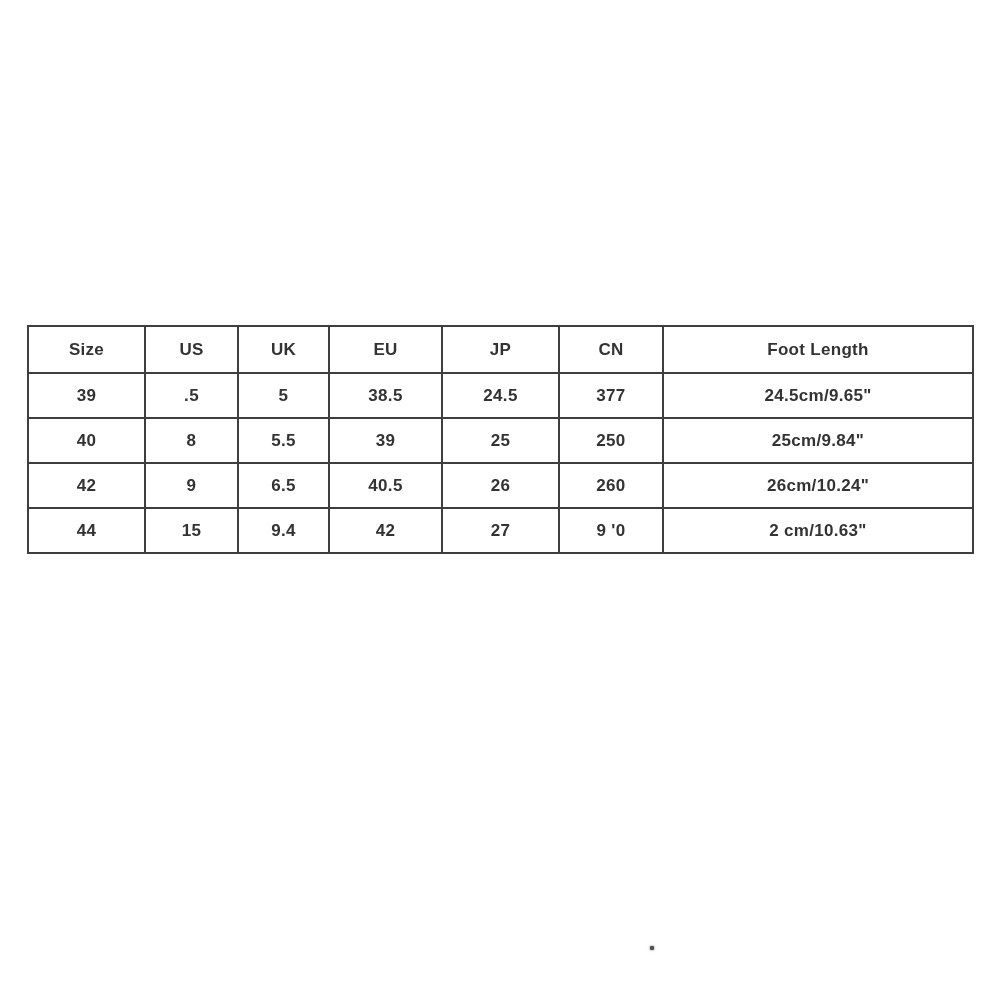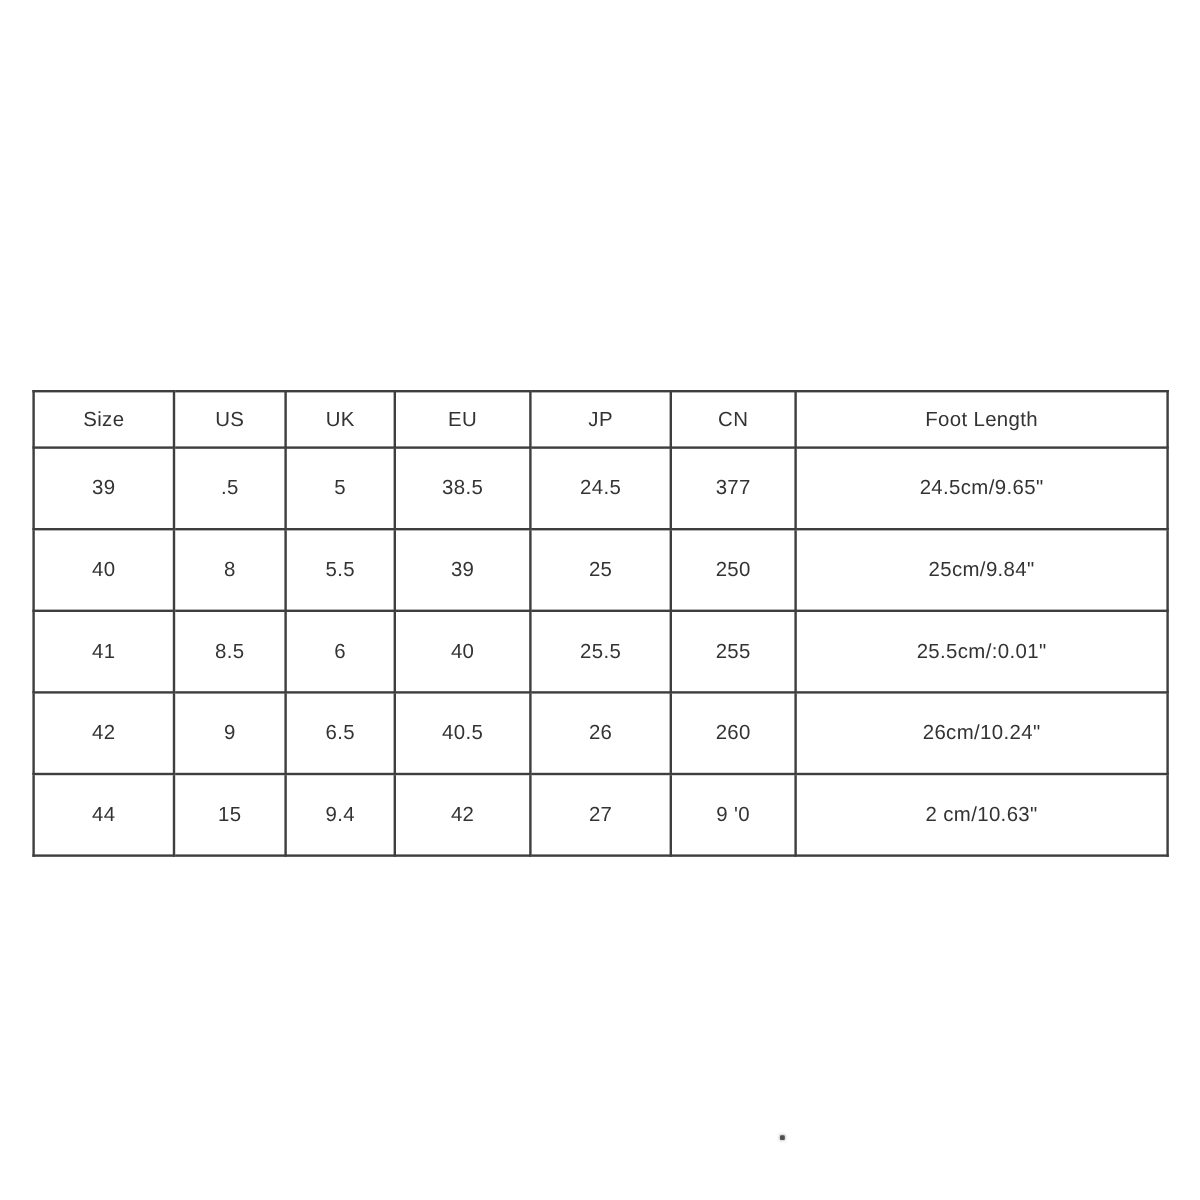--- a/index.html
+++ b/index.html
@@ -21,28 +21,28 @@
     width: 945px;
     border-collapse: collapse;
     table-layout: fixed;
   }
   .size-table th,
   .size-table td {
     border: 2px solid #3e3e3e;
     text-align: center;
     vertical-align: middle;
     font-size: 17px;
-    font-weight: normal;
+    font-weight: bold;
     color: #333333;
     white-space: pre;
     padding: 0;
     letter-spacing: 0.3px;
   }
   .size-table thead tr { height: 47px; }
-  .size-table tbody tr { height: 68px; }
+  .size-table tbody tr { height: 45px; }
   
   .speck {
     position: absolute;
     left: 650px;
     top: 946px;
     width: 4px;
     height: 4px;
     background: #4f4f4f;
     border-radius: 1px;
     box-shadow: 0 0 2px 1px rgba(120,120,120,0.35);
@@ -85,29 +85,20 @@
     <tr>
       <td>40</td>
       <td>8</td>
       <td>5.5</td>
       <td>39</td>
       <td>25</td>
       <td>250</td>
       <td>25cm/9.84"</td>
     </tr>
     <tr>
-      <td>41</td>
-      <td>8.5</td>
-      <td>6</td>
-      <td>40</td>
-      <td>25.5</td>
-      <td>255</td>
-      <td>25.5cm/:0.01"</td>
-    </tr>
-    <tr>
       <td>42</td>
       <td>9</td>
       <td>6.5</td>
       <td>40.5</td>
       <td>26</td>
       <td>260</td>
       <td>26cm/10.24"</td>
     </tr>
     <tr>
       <td>44</td>

